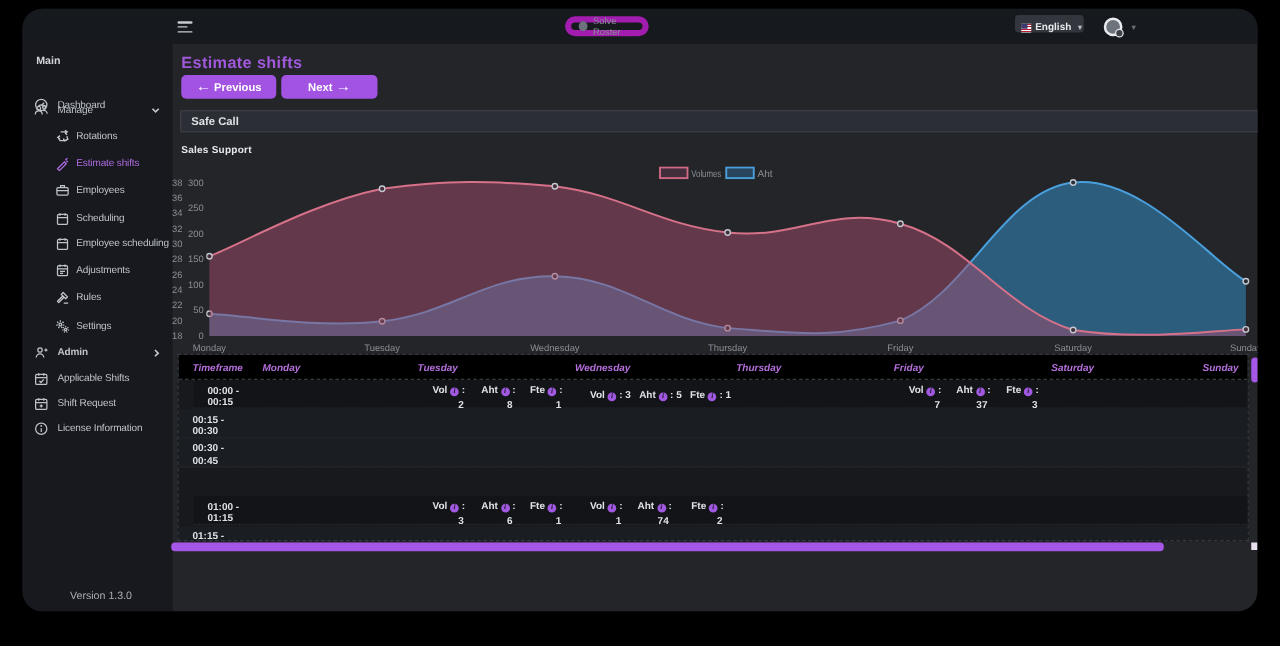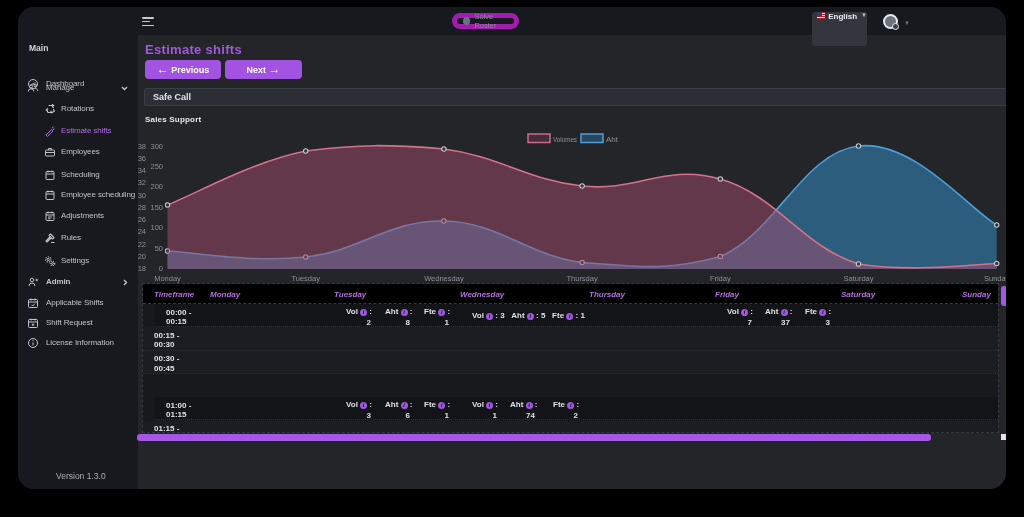--- a/index.html
+++ b/index.html
@@ -12,22 +12,22 @@
   
   .ham { position:absolute; left:124px; top:10px; width:12px; }
   .ham div { height:1.6px; background:#c7cad1; border-radius:1px; margin-bottom:2.2px; }
   .ham div:nth-child(2) { width:8px; }
   
   .solve { position:absolute; left:434px; top:6px; width:67px; height:16px;
     border:5px solid #a21caf; border-radius:8px; color:#878d95; font-size:7.5px;
     display:flex; align-items:center; }
   .solve .dot { width:8px; height:8px; border-radius:50%; background:#6b727b; margin:0 4px 0 6px; }
   
-  .lang { position:absolute; left:794px; top:5px; width:55px; height:34px; background:#33373d;
-    border-radius:3px; display:flex; align-items:flex-start; color:#e8eaee; font-size:8px; font-weight:bold; }
+  .lang { position:absolute; left:794px; top:5px; width:55px; height:14px; background:#33373d;
+    border-radius:3px; display:flex; align-items:flex-end; color:#e8eaee; font-size:8px; font-weight:bold; }
   .flag { width:11px; height:7px; margin:0 3px 0 5px; position:relative; background:repeating-linear-gradient(#b22234 0 1px, #fff 1px 2px); }
   .flag:before { content:""; position:absolute; left:0; top:0; width:5px; height:4px; background:#3c3b6e; }
   .lang .caret { margin-left:4px; color:#b9bec6; font-size:6px; }
   .avatar { position:absolute; left:865px; top:7px; width:15px; height:15px; border-radius:50%;
     border:2px solid #e9ebef; background:#6e747c; }
   .avatar .badge { position:absolute; right:-3px; bottom:-3px; width:7px; height:7px; border-radius:50%;
     background:#3c414a; border:1.5px solid #e4e6ea; }
   .avatar-caret { position:absolute; left:886px; top:13px; color:#6d737b; font-size:6px; }
 
   

